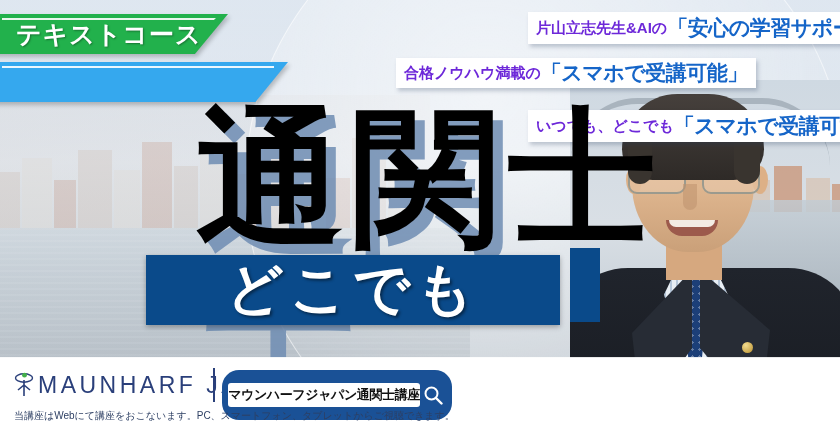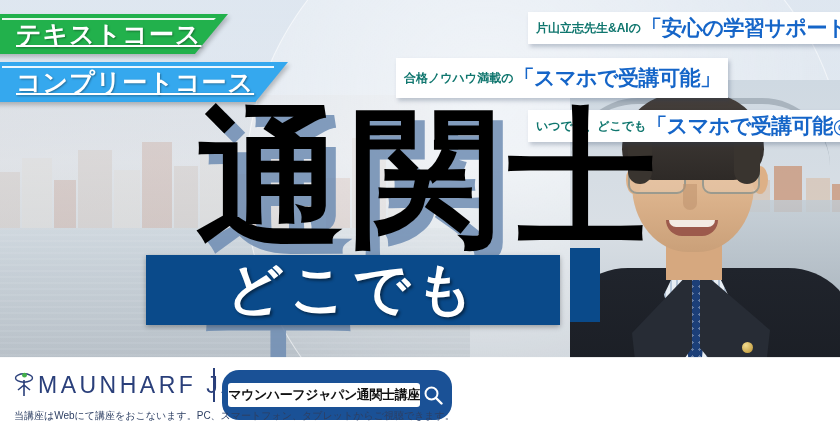--- a/index.html
+++ b/index.html
@@ -88,39 +88,39 @@
   .pin{position:absolute;left:172px;top:262px;width:11px;height:11px;border-radius:50%;
        background:radial-gradient(circle at 35% 30%,#f3dc8f,#b8902f);}
   .hands{position:absolute;left:66px;top:336px;width:120px;height:40px;border-radius:26px 26px 0 0;
          background:linear-gradient(180deg,#e5bd93,#d5a97d);}
   .blue-sq{position:absolute;left:-28px;top:168px;width:58px;height:74px;background:#0a4a8a;}
 
   
   .ribbon{position:absolute;height:40px;color:#fff;font-weight:bold;
           display:flex;align-items:center;box-sizing:border-box;
           filter:drop-shadow(2px 3px 2px rgba(0,0,0,.22));}
-  .ribbon span{position:relative;z-index:2;letter-spacing:1px;text-shadow:1px 1px 2px rgba(0,0,0,.35);text-decoration:underline;}
+  .ribbon span{position:relative;z-index:2;letter-spacing:1px;text-shadow:1px 1px 2px rgba(0,0,0,.35);}
   .ribbon .fill{position:absolute;left:0;top:0;right:0;bottom:0;z-index:1;}
 
   #ribbon-text{left:-8px;top:14px;width:236px;font-size:25px;padding-left:24px;}
   #ribbon-text .fill{background:#22b14c;clip-path:polygon(0 0,100% 0,86% 100%,0 100%);}
   #ribbon-text .hair-line{position:absolute;left:10px;top:4px;right:12px;height:2px;background:rgba(255,255,255,.9);z-index:2;
                           clip-path:polygon(0 0,100% 0,99% 100%,0 100%);}
 
   #ribbon-complete{left:-8px;top:62px;width:296px;font-size:25px;padding-left:24px;}
   #ribbon-complete .fill{background:#35a8ee;clip-path:polygon(0 0,100% 0,89% 100%,0 100%);}
   #ribbon-complete .hair-line{position:absolute;left:10px;top:4px;right:14px;height:2px;background:rgba(255,255,255,.9);z-index:2;}
 
   
   .callout{position:absolute;background:#fff;box-shadow:2px 3px 4px rgba(40,60,90,.25);
            display:flex;align-items:center;white-space:nowrap;padding:4px 8px;box-sizing:border-box;}
-  .callout .pre{color:#0f766e;font-size:12px;font-weight:bold;letter-spacing:0px;}
+  .callout .pre{color:#6d28d9;font-size:15px;font-weight:bold;letter-spacing:0px;}
   .callout .hl{color:#1565c8;font-size:21px;font-weight:bold;letter-spacing:-.5px;}
   #callout-support{left:528px;top:12px;height:32px;}
-  #callout-text{left:396px;top:58px;height:40px;text-align:center;}
+  #callout-text{left:396px;top:58px;height:30px;text-align:center;}
   #callout-smart{left:528px;top:110px;height:32px;}
 
   
   .title-wrap{position:absolute;left:196px;top:104px;}
   .title{position:relative;font-size:148px;line-height:150px;font-weight:bold;letter-spacing:8px;
          font-family:Liberation Serif, serif;}
   .title .shadow{position:absolute;left:10px;top:10px;color:#6f8db3;opacity:.85;}
   .title .fg{position:relative;color:#000;}
 
   .subbar{position:absolute;left:146px;top:255px;width:414px;height:70px;background:#0a4a8a;
@@ -234,21 +234,20 @@
   </div>
 
   <div class="ribbon" id="ribbon-text">
     <div class="fill"></div>
     <div class="hair-line"></div>
     <span>テキストコース</span>
   </div>
   <div class="ribbon" id="ribbon-complete">
     <div class="fill"></div>
     <div class="hair-line"></div>
-    <span>コンプリートコース</span>
   </div>
 
   <div class="callout" id="callout-support">
     <span class="pre">片山立志先生&amp;AIの</span>
     <span class="hl">「安心の学習サポート」</span>
   </div>
   <div class="callout" id="callout-text">
     <span class="pre">合格ノウハウ満載の</span>
     <span class="hl">「スマホで受講可能」</span>
   </div>

